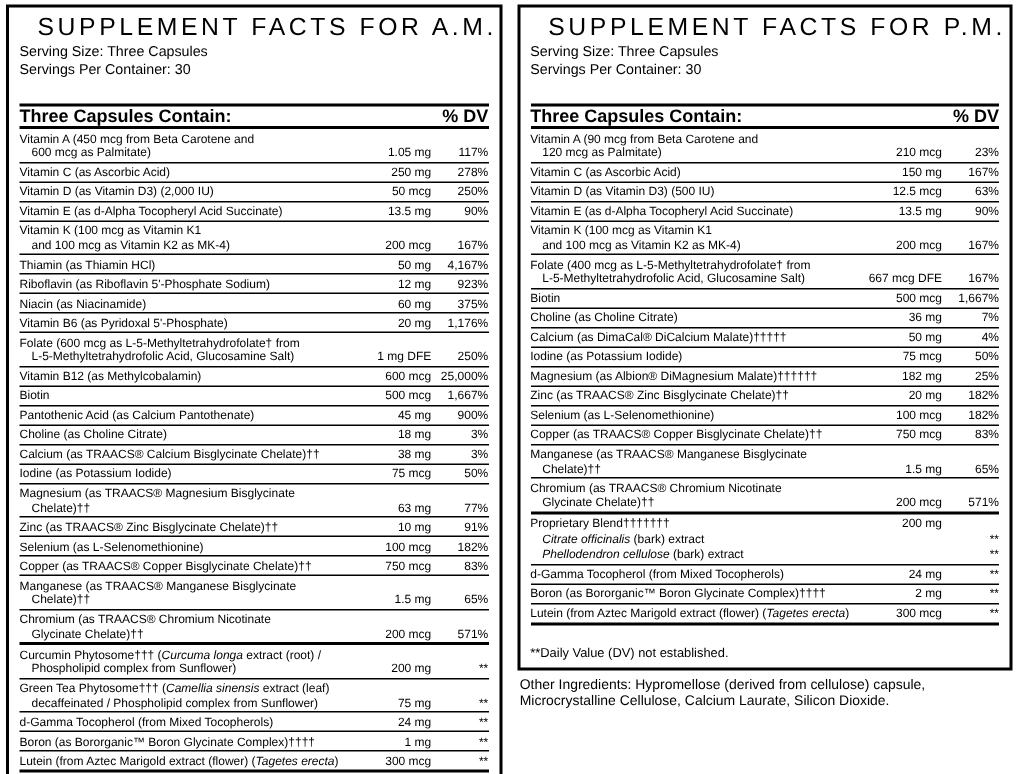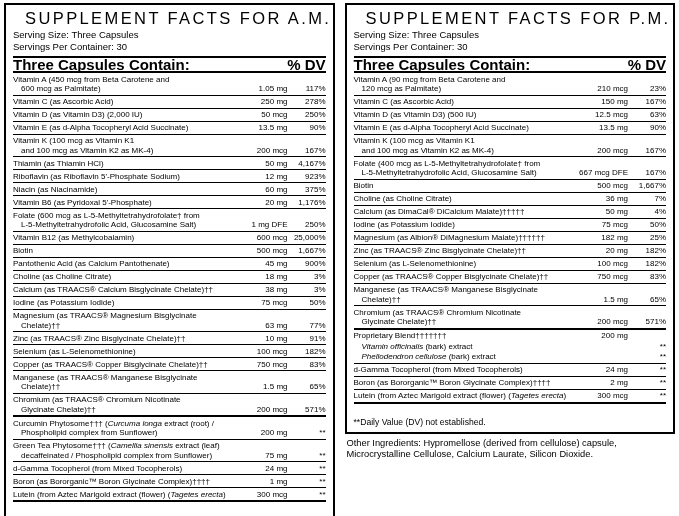--- a/index.html
+++ b/index.html
@@ -11,23 +11,23 @@
   .page { display:flex; gap:10px; padding:3px 4px; box-sizing:border-box; }
   .panel { flex:1; min-width:0; display:flex; flex-direction:column; }
   .box { border:2px solid #000; padding:4px 7px 4px; background:#fff; }
   .title {
     margin:0 12px 1px; font-size:16.5px; font-weight:normal;
     letter-spacing:2.4px; white-space:nowrap; line-height:19px;
   }
   .serving { font-size:9.5px; line-height:11.5px; }
   .contains {
     display:flex; justify-content:space-between; align-items:flex-end;
-    font-weight:bold; font-size:15px; line-height:11px;
+    font-weight:bold; font-size:12px; line-height:11px;
     border-top:2.5px solid #000; border-bottom:2.5px solid #000;
-    margin-top:4px; padding:1px 0;
+    margin-top:17px; padding:1px 0;
   }
   .rows { display:block; }
   .row {
     display:flex; align-items:flex-end;
     border-top:1px solid #000; padding:1.5px 0 1px;
     font-size:8px; line-height:9.5px;
   }
   .row:first-child { border-top:none; }
   .row.sep { border-top:2.5px solid #000; }
   .row.sub { border-top:none; padding-top:0; }
@@ -288,21 +288,21 @@
             <div class="name">Chromium (as TRAACS® Chromium Nicotinate<br>Glycinate Chelate)††</div>
             <div class="amount">200 mcg</div>
             <div class="dv">571%</div>
           </div>
           <div class="row sep">
             <div class="name">Proprietary Blend†††††††</div>
             <div class="amount">200 mg</div>
             <div class="dv"></div>
           </div>
           <div class="row sub">
-            <div class="name"><i>Vitamin officinalis</i> (bark) extract</div>
+            <div class="name"><i>Citrate officinalis</i> (bark) extract</div>
             <div class="amount"></div>
             <div class="dv">**</div>
           </div>
           <div class="row sub">
             <div class="name"><i>Phellodendron cellulose</i> (bark) extract</div>
             <div class="amount"></div>
             <div class="dv">**</div>
           </div>
           <div class="row">
             <div class="name">d-Gamma Tocopherol (from Mixed Tocopherols)</div>

